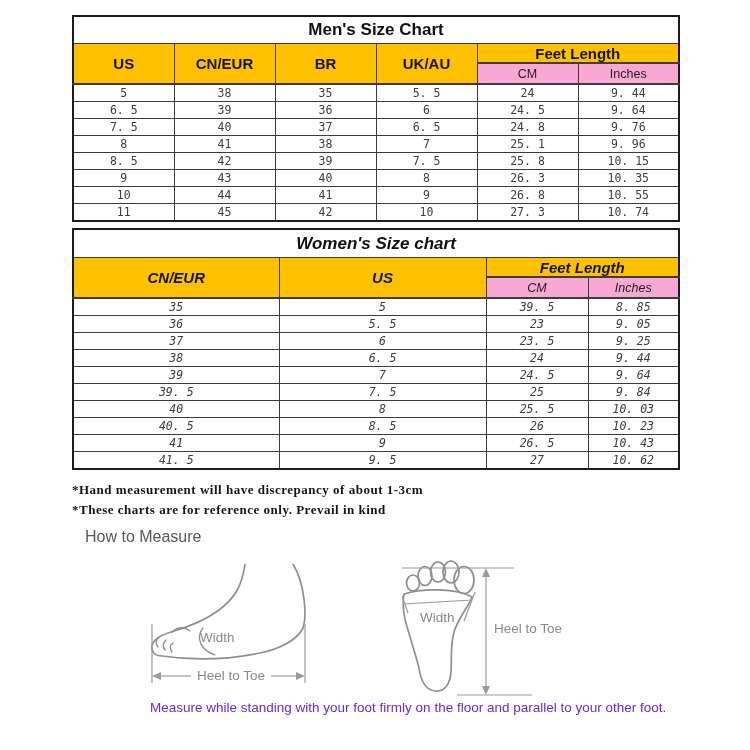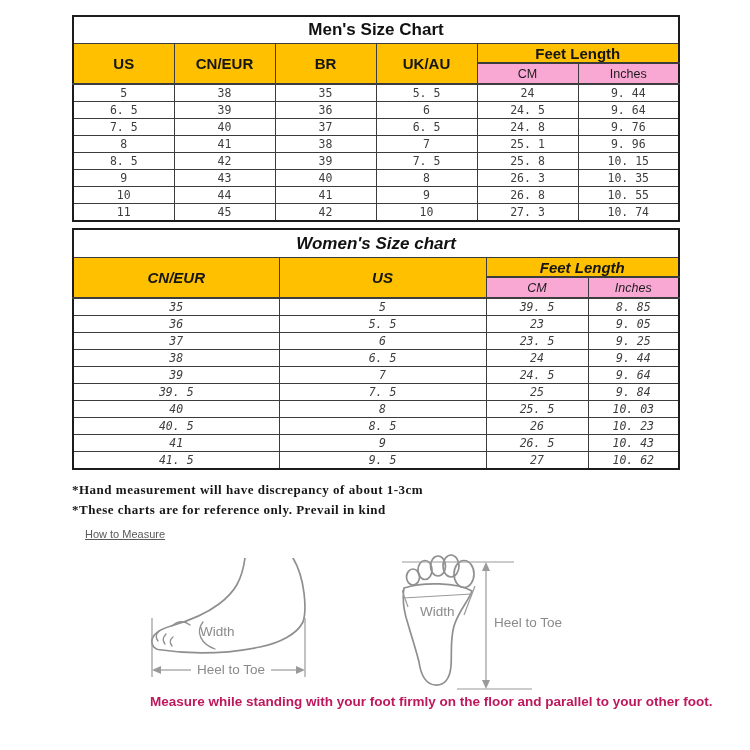--- a/index.html
+++ b/index.html
@@ -36,30 +36,30 @@
     height:16px;font-family:"DejaVu Sans Mono",monospace;
     font-size:11.5px;color:#3d3d3d;font-weight:normal;
   }
   
   .notes{
     margin:10px 0 0 72px;
     font-family:Liberation Serif, serif;font-weight:bold;
     font-size:13px;color:#161616;line-height:20px;letter-spacing:0.5px;
   }
   
-  .howto-heading{margin:8px 0 0 85px;font-size:11px;color:#595959;text-decoration:underline;}
+  .howto-heading{margin:8px 0 0 85px;font-size:16px;color:#595959;}
   .howto-sub{margin:7px 0 0 85px;font-size:12.5px;color:#383838;}
   .diagrams{display:flex;align-items:flex-start;margin:4px 0 0 145px;gap:82px;}
   .diagrams svg{display:block;}
   .svg-side{margin-top:14px;}
   .diagram-stroke{fill:none;stroke:#8f8f8f;stroke-width:1.7;stroke-linecap:round;}
   .dim-line{fill:none;stroke:#9a9a9a;stroke-width:1.2;}
   .dim-fill{fill:#9a9a9a;stroke:none;}
   .diagrams text{font-family:"Liberation Sans",sans-serif;font-size:13.5px;fill:#8a8a8a;}
-  .caption{margin:0 0 0 150px;font-size:13.5px;color:#be185d;font-weight:bold;}
+  .caption{margin:0 0 0 150px;font-size:13.5px;color:#6d28d9;}
 </style>
 </head>
 <body>
 
 <div class="page">
 
   <table class="size-tbl mens">
     <colgroup>
       <col style="width:101px">
         <col style="width:101px">

